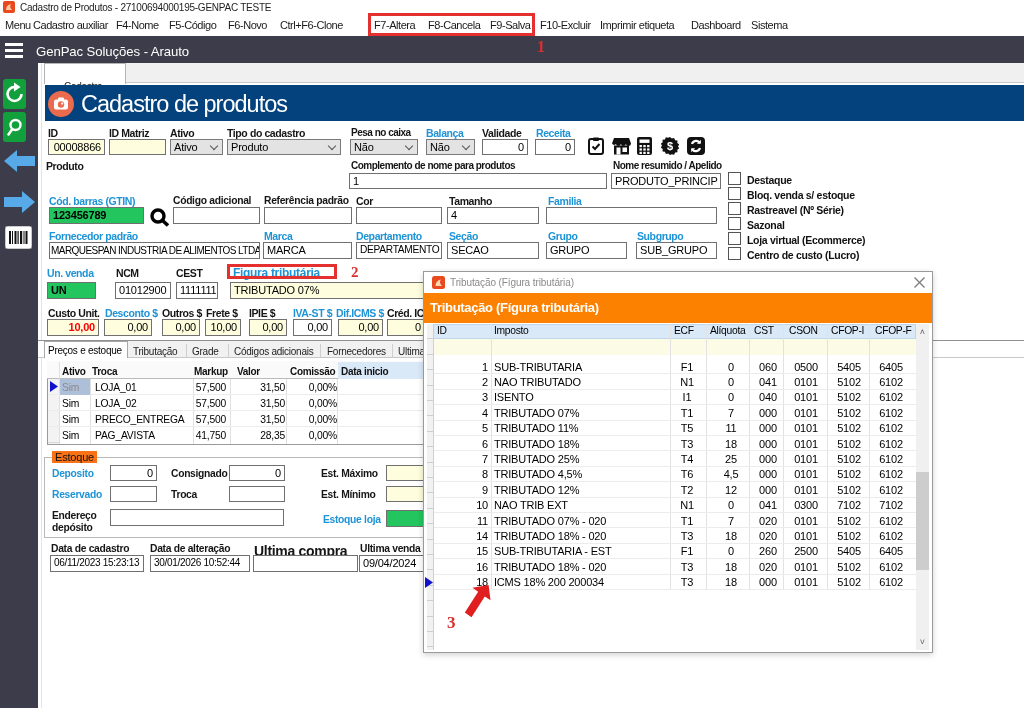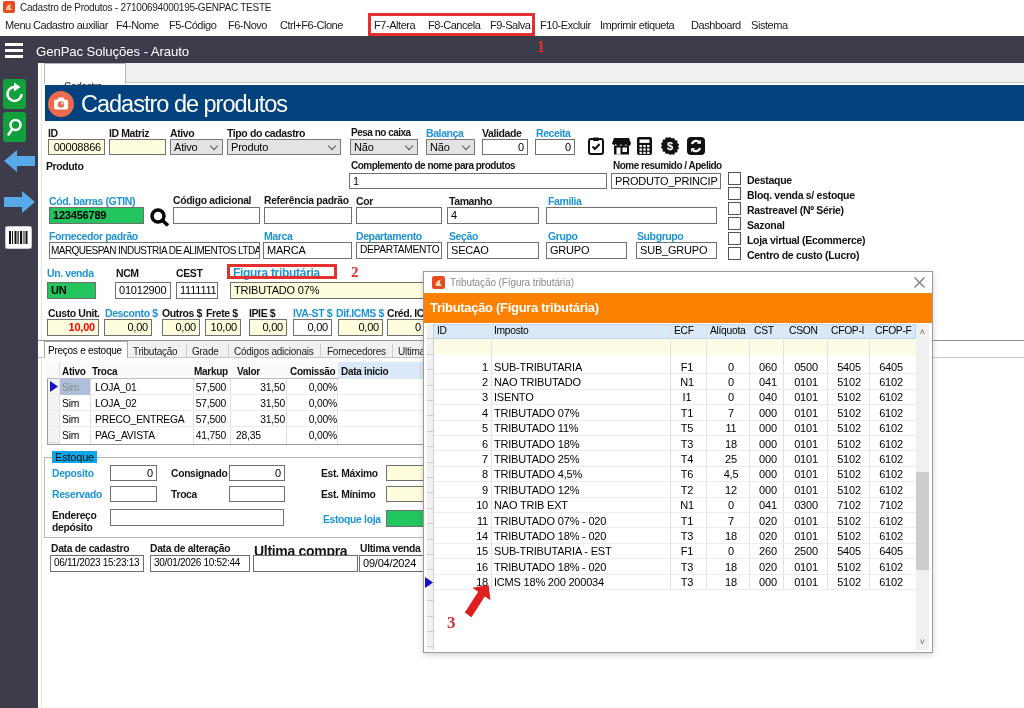--- a/index.html
+++ b/index.html
@@ -289,26 +289,26 @@
       <span style="position:absolute;left:14px">Sim</span>
       <span style="position:absolute;left:47px">PRECO_ENTREGA</span>
       <span style="position:absolute;left:140px;width:38px;text-align:right">57,500</span>
       <span style="position:absolute;left:195px;width:42px;text-align:right">31,50</span>
       <span style="position:absolute;left:245px;width:44px;text-align:right">0,00%</span>
     </div>
 <div class="ab" style="left:48px;top:430px;font-size:10.3px;color:#000;letter-spacing:-0.2px">
       <span style="position:absolute;left:14px">Sim</span>
       <span style="position:absolute;left:47px">PAG_AVISTA</span>
       <span style="position:absolute;left:140px;width:38px;text-align:right">41,750</span>
-      <span style="position:absolute;left:188px;width:42px;text-align:left">28,35</span>
+      <span style="position:absolute;left:195px;width:42px;text-align:right">28,35</span>
       <span style="position:absolute;left:245px;width:44px;text-align:right">0,00%</span>
     </div>
 
 <div class="ab" style="left:44px;top:457px;width:380px;height:81px;border:1px solid #b9b9b9;border-right:none"></div>
-<div class="ab" style="left:52px;top:451px;background:#0ea5e9;padding:0 3px;font-size:11px;color:#111;letter-spacing:-0.2px">Estoque</div>
+<div class="ab" style="left:52px;top:451px;background:#f97316;padding:0 3px;font-size:11px;color:#111;letter-spacing:-0.2px">Estoque</div>
 <div class="lbl bl" style="left:52px;top:468px;font-size:10.3px;letter-spacing:-0.3px">Deposito</div>
 <div class="fld num" style="left:110px;top:465px;width:47px;height:16px">0</div>
 <div class="lbl" style="left:171px;top:468px;font-size:10.3px;letter-spacing:-0.3px">Consignado</div>
 <div class="fld num" style="left:229px;top:465px;width:56px;height:16px">0</div>
 <div class="lbl" style="left:321px;top:468px;font-size:10.3px;letter-spacing:-0.3px">Est. Máximo</div>
 <div class="fld ylw" style="left:386px;top:465px;width:37px;height:16px;border-right:none"></div>
 <div class="lbl bl" style="left:52px;top:489px;font-size:10.3px;letter-spacing:-0.3px">Reservado</div>
 <div class="fld" style="left:110px;top:486px;width:47px;height:16px"></div>
 <div class="lbl" style="left:171px;top:489px;font-size:10.3px;letter-spacing:-0.3px">Troca</div>
 <div class="fld" style="left:229px;top:486px;width:56px;height:16px"></div>

